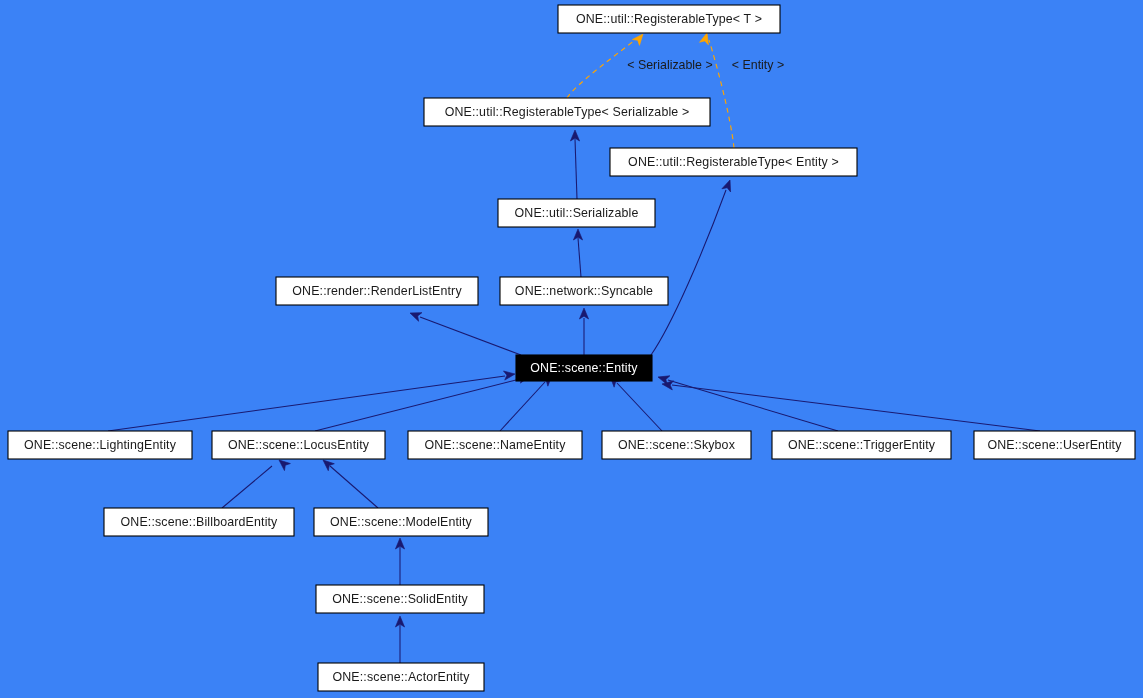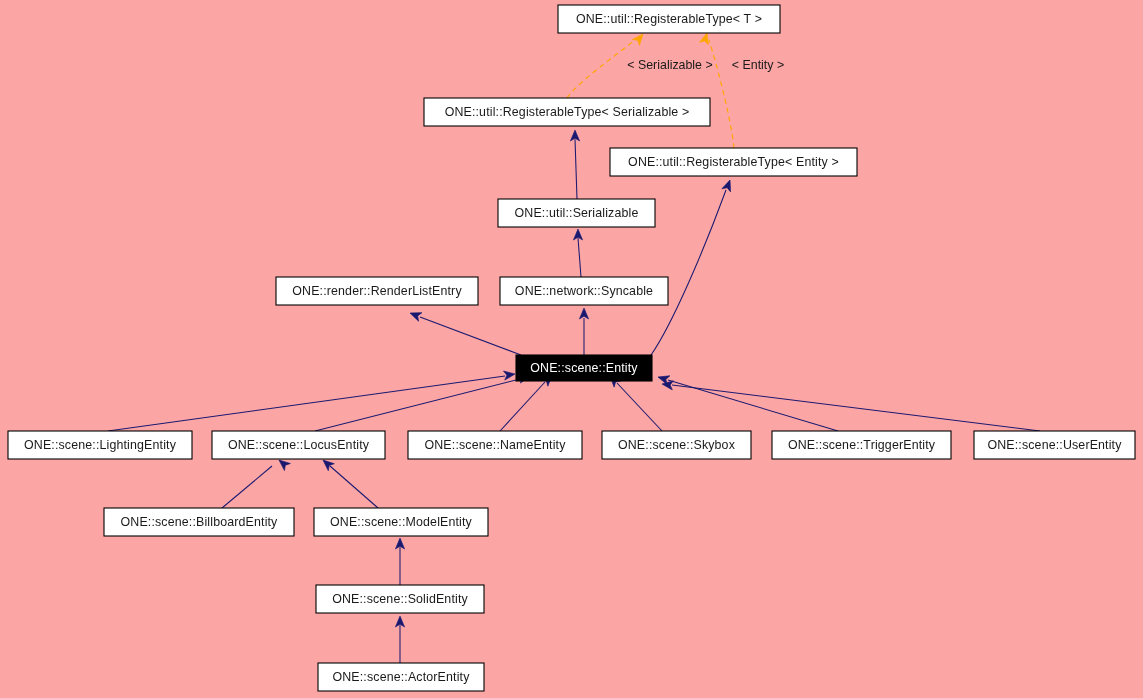--- a/index.html
+++ b/index.html
@@ -11,21 +11,21 @@
   body {
     font-family: "Liberation Sans", sans-serif;
     width: 1143px;
     height: 698px;
     overflow: hidden;
   }
   #graph-root {
     position: relative;
     width: 1143px;
     height: 698px;
-    background: #fca5a5;
+    background: #3b82f6;
   }
   svg#graph-svg {
     position: absolute;
     top: 0;
     left: 0;
     width: 1143px;
     height: 698px;
     display: block;
   }
   .node-box {

